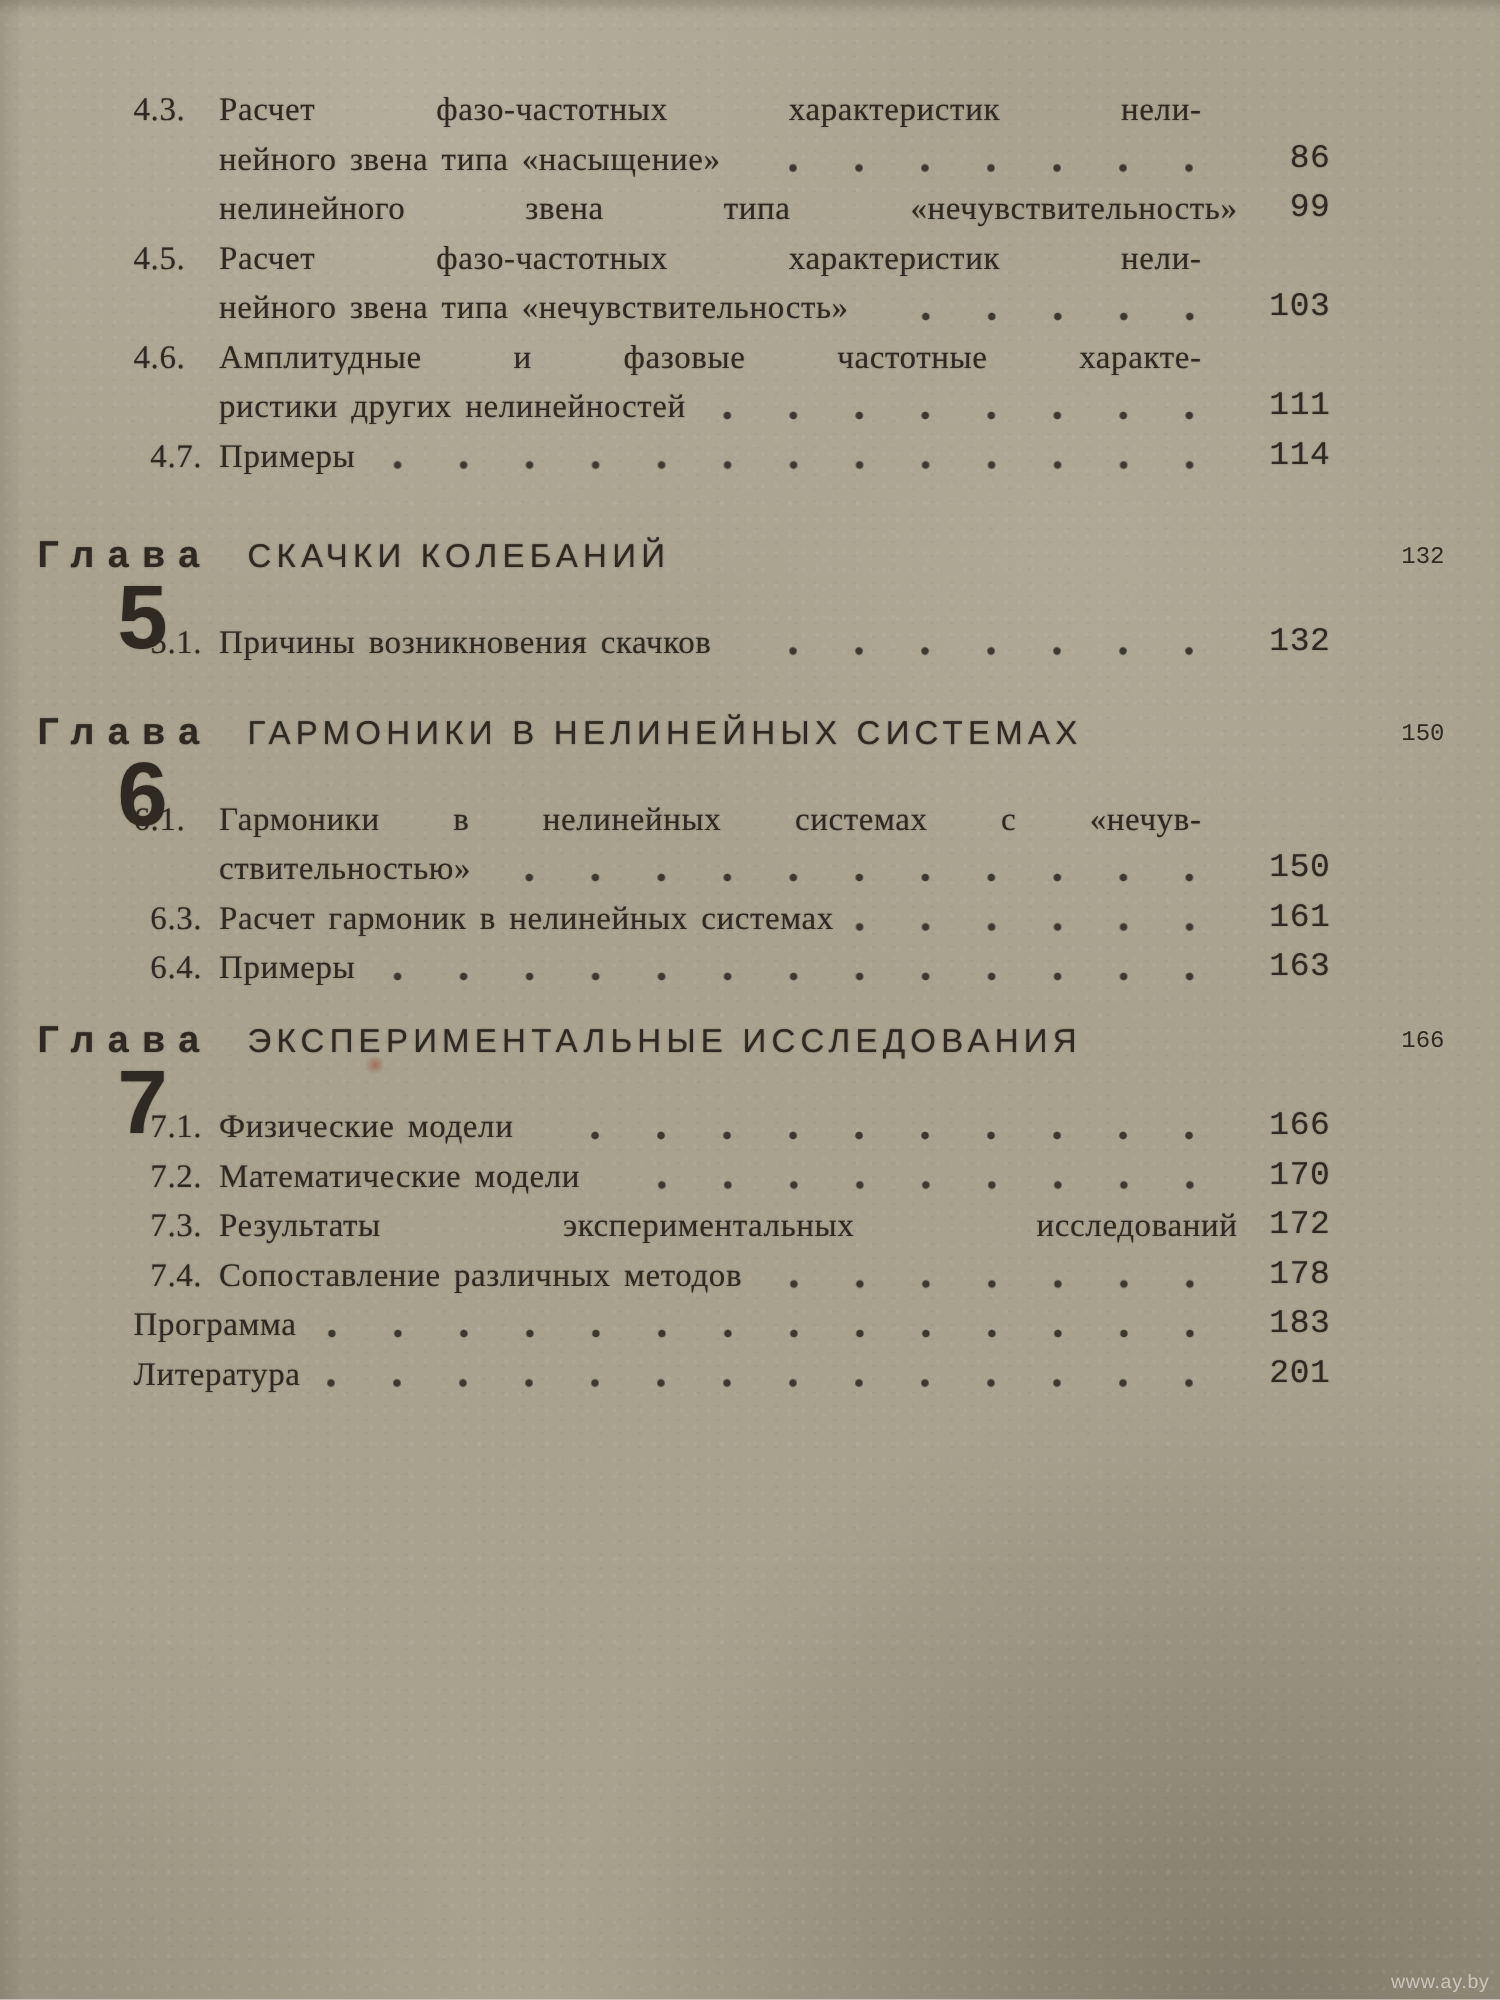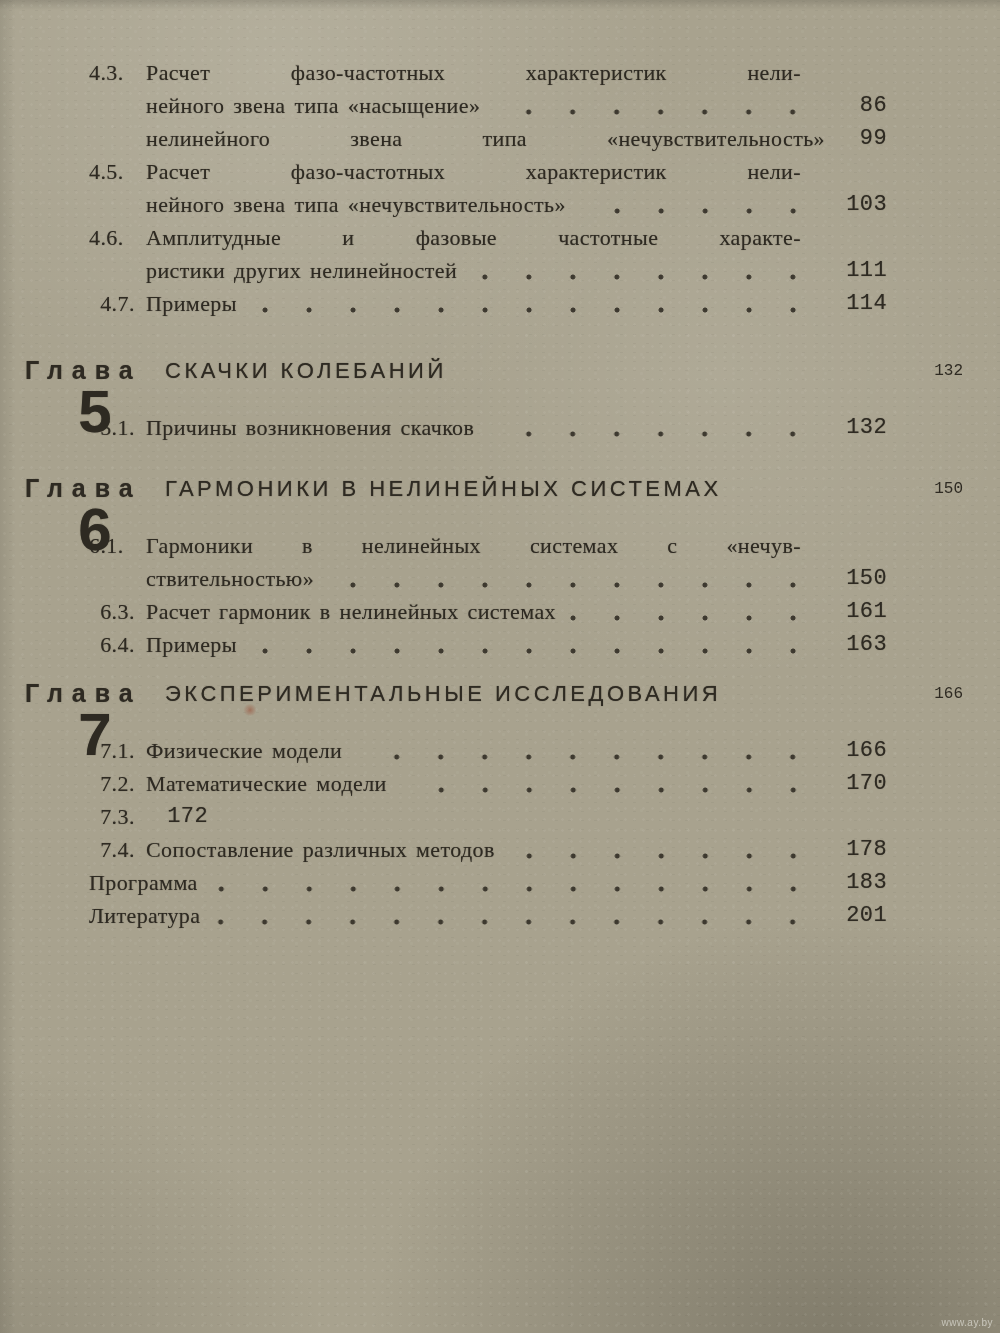--- a/index.html
+++ b/index.html
@@ -26,21 +26,21 @@
       radial-gradient(rgba(255,255,250,.04) 1.4px, rgba(255,255,250,0) 2px);
     background-size:9px 11px,13px 9px,23px 19px;
     background-position:0 0,4px 6px,9px 3px;
   }
   .stain{
     position:absolute;left:243px;top:704px;width:14px;height:12px;border-radius:50%;
     background:radial-gradient(circle, rgba(150,72,48,.55), rgba(150,72,48,0) 72%);
   }
   .watermark{
     position:absolute;right:7px;bottom:5px;
-    font-family:"Liberation Sans",sans-serif;font-size:10px;
+    font-family:"Liberation Sans",sans-serif;font-size:13px;
     color:rgba(250,250,244,.55);letter-spacing:.5px;
   }
   .content{position:absolute;left:25px;top:56px;width:938px;filter:blur(.25px);}
 
   .chapter-block{position:relative;}
   .chapter-block:nth-child(2){margin-top:34px;}
   .chapter-block:nth-child(3){margin-top:28px;}
   .chapter-block:nth-child(4){margin-top:16px;}
 
   .chapter-header{display:flex;align-items:center;height:33px;}
@@ -205,20 +205,21 @@
             <div class="fline">
               <span class="num">7.2.</span>
               <span class="ftext">Математические модели</span>
               <span class="dots"></span>
               <span class="pagenum">170</span>
             </div>
           </div>
           <div class="entry">
             <div class="fline">
               <span class="num">7.3.</span>
+              <span class="ftext wide">Результаты экспериментальных исследований</span>
               <span class="dots nodots"></span>
               <span class="pagenum">172</span>
             </div>
           </div>
           <div class="entry">
             <div class="fline">
               <span class="num">7.4.</span>
               <span class="ftext">Сопоставление различных методов</span>
               <span class="dots"></span>
               <span class="pagenum">178</span>

